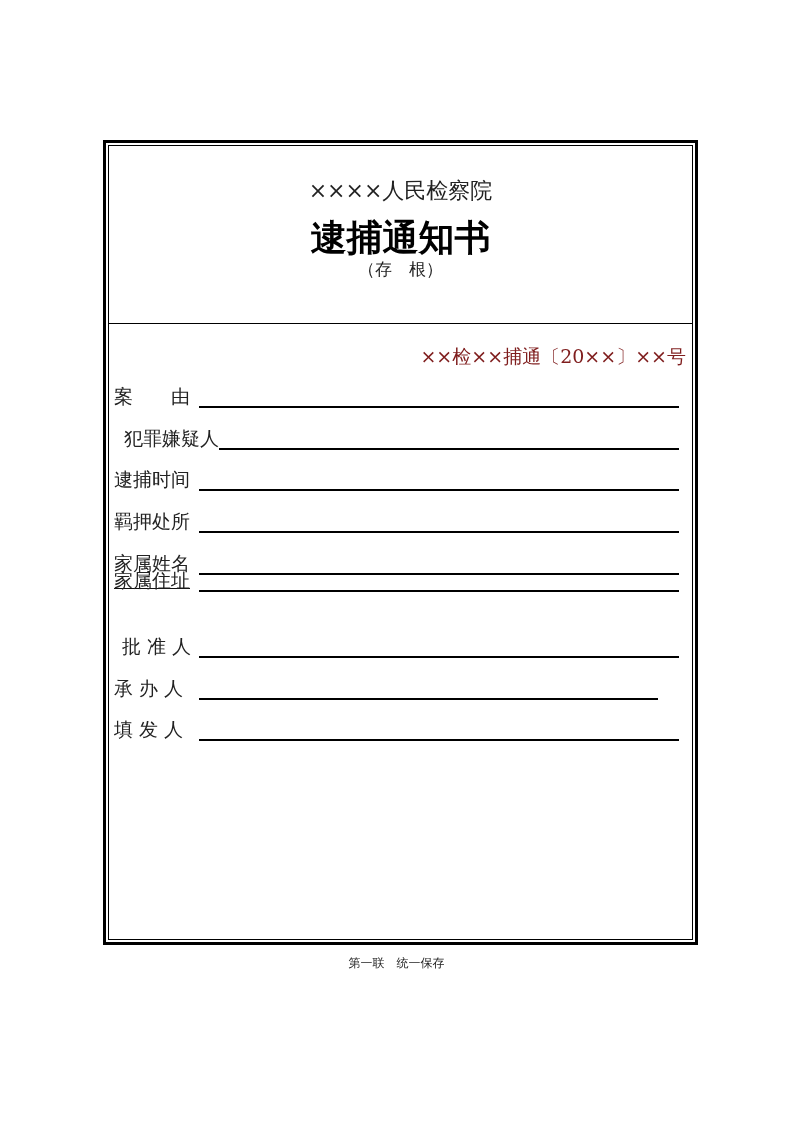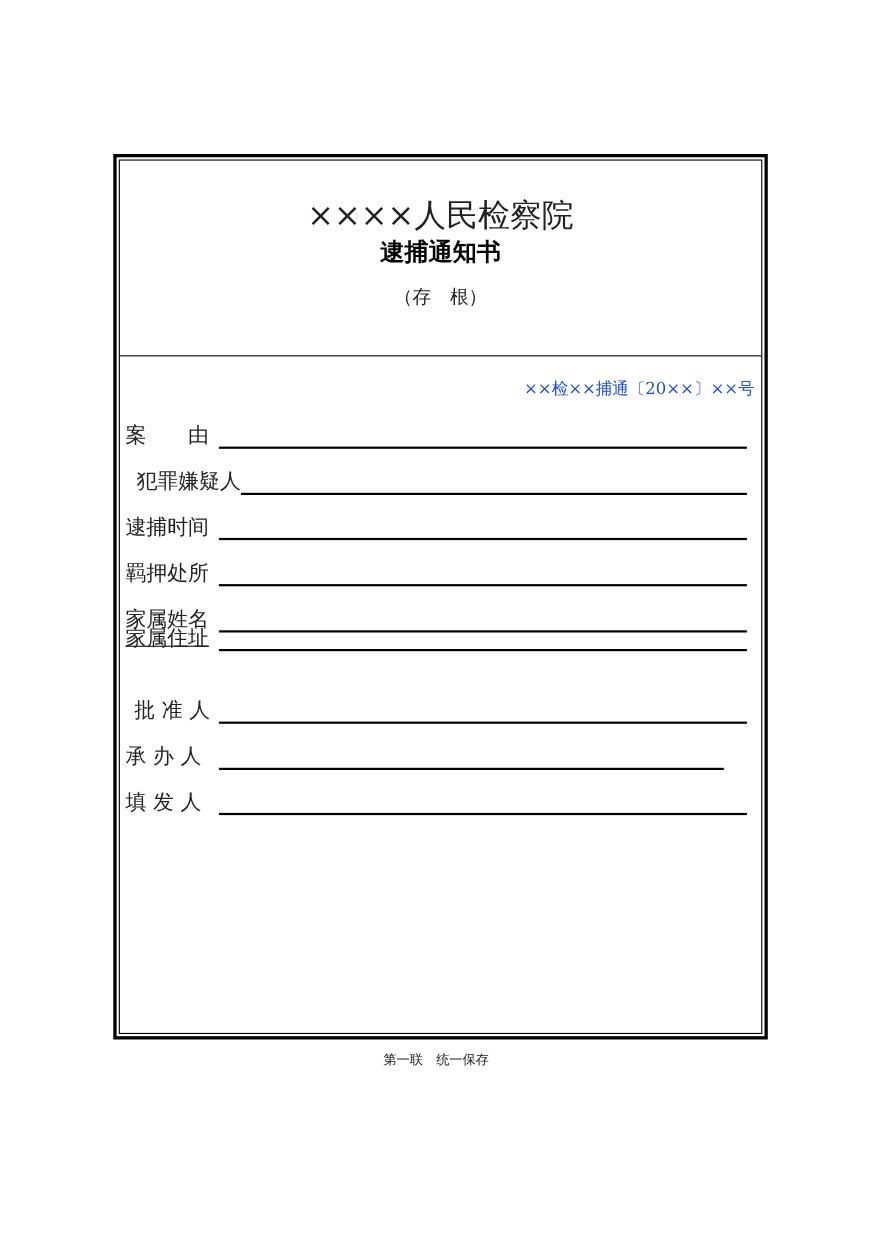--- a/index.html
+++ b/index.html
@@ -37,46 +37,46 @@
       right: 0;
       top: 0;
       height: 177px;
       border-bottom: 1px solid #000000;
       text-align: center;
     }
     .court-name {
       position: absolute;
       left: 0; right: 0;
       top: 30px;
-      font-size: 29px;
+      font-size: 22px;
       letter-spacing: 0px;
       color: #222222;
     }
     .doc-title {
       position: absolute;
       left: 0; right: 0;
       top: 68px;
       font-family: "DejaVu Sans", "Liberation Sans", sans-serif;
       font-weight: bold;
-      font-size: 22px;
+      font-size: 36px;
       color: #000000;
     }
     .doc-subtitle {
       position: absolute;
       left: 0; right: 0;
       top: 112px;
       font-size: 17px;
       color: #222222;
     }
     .doc-number {
       position: absolute;
       right: 6px;
       top: 198px;
-      font-size: 15px;
-      color: #1d4ed8;
+      font-size: 19px;
+      color: #7f1d1d;
     }
     .field-row {
       position: absolute;
       left: 5px;
       height: 30px;
       display: flex;
       align-items: flex-end;
     }
     .field-label {
       font-size: 19px;

